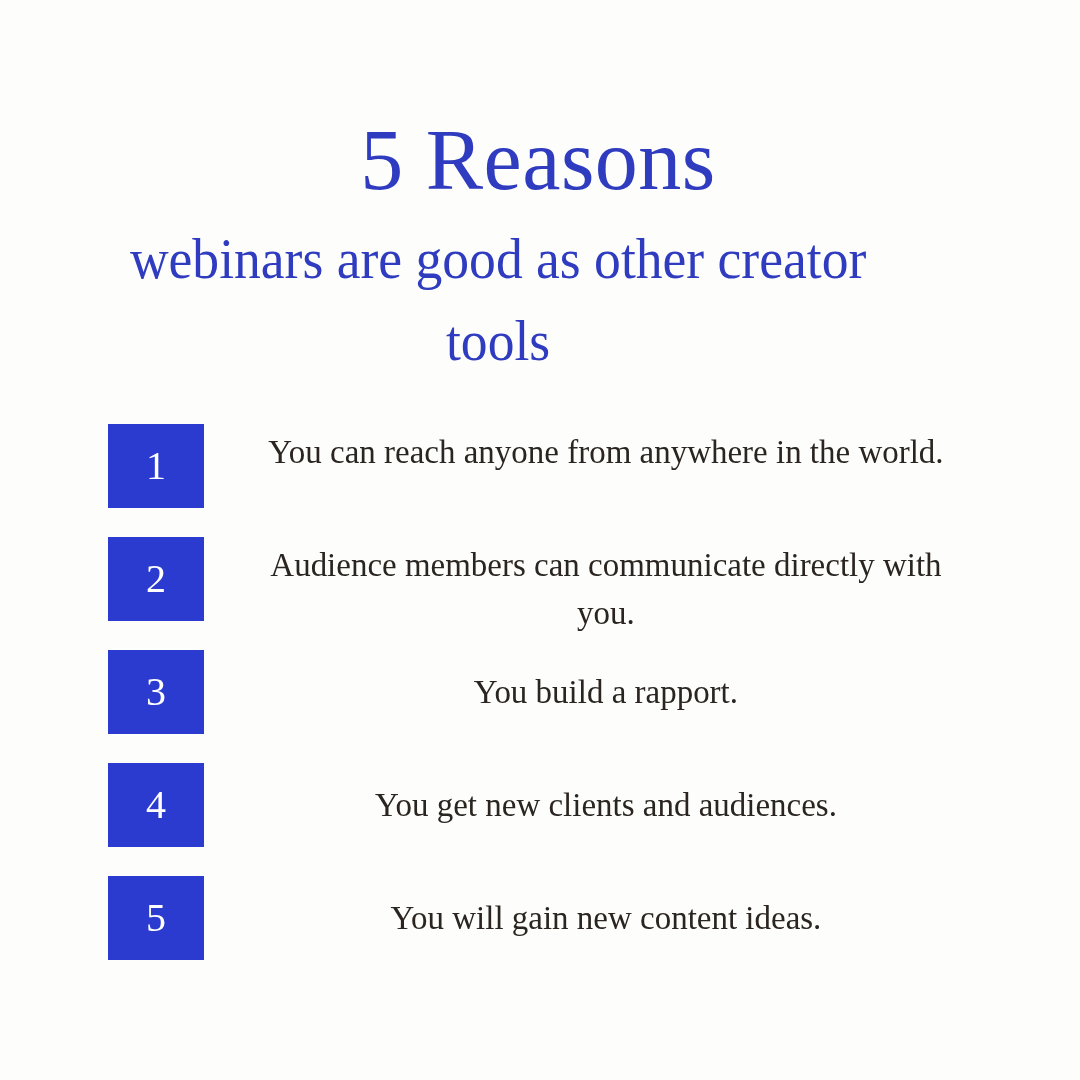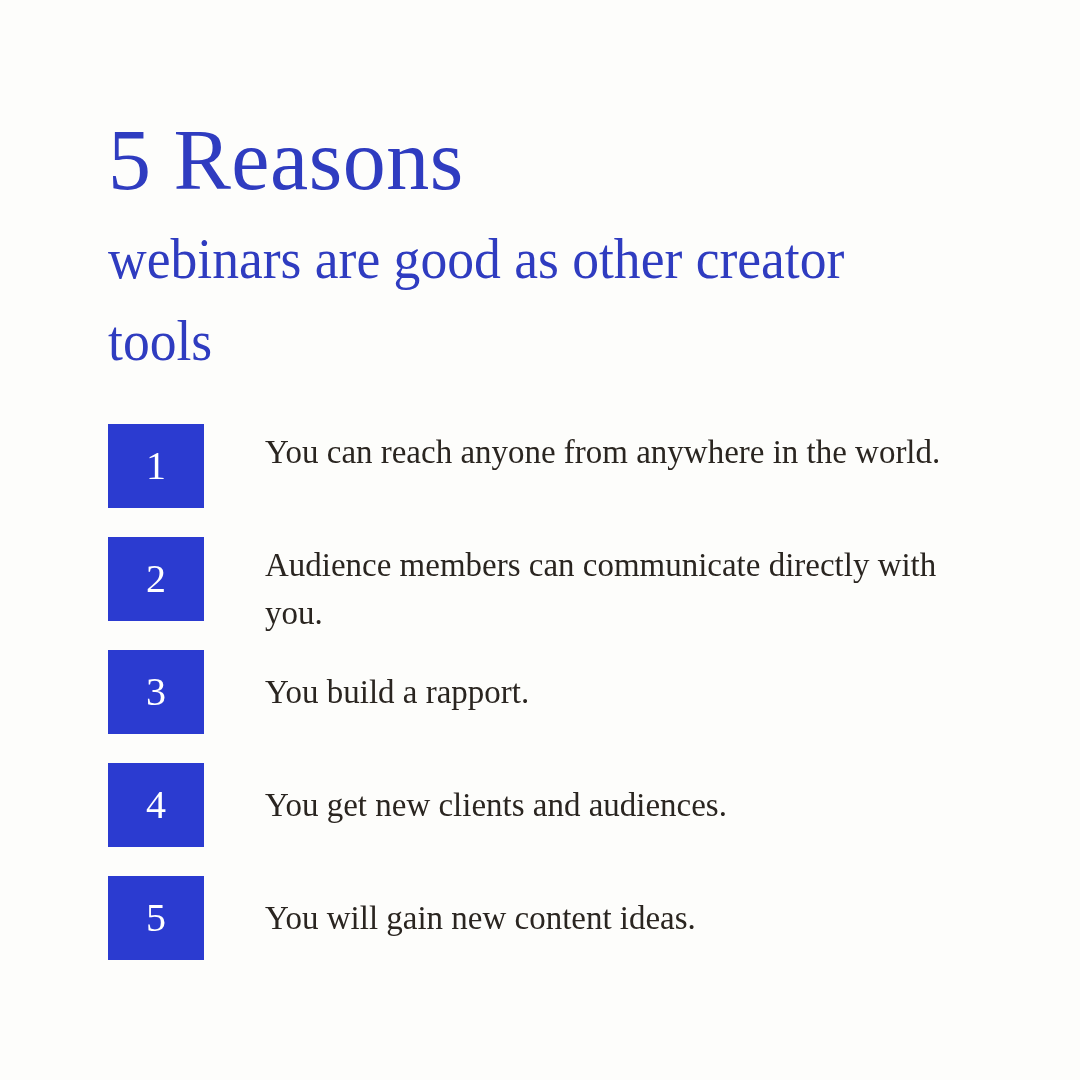--- a/index.html
+++ b/index.html
@@ -14,20 +14,21 @@
     font-family: "Liberation Serif", "DejaVu Serif", serif;
     overflow: hidden;
   }
 
   .poster {
     position: relative;
     width: 1080px;
     height: 1035px;
     box-sizing: border-box;
     background: #fdfdfb;
+    text-align: center;
   }
 
   
 
   .headline-block {
     position: absolute;
     left: 108px;
     top: 112px;
     width: 860px;
   }

